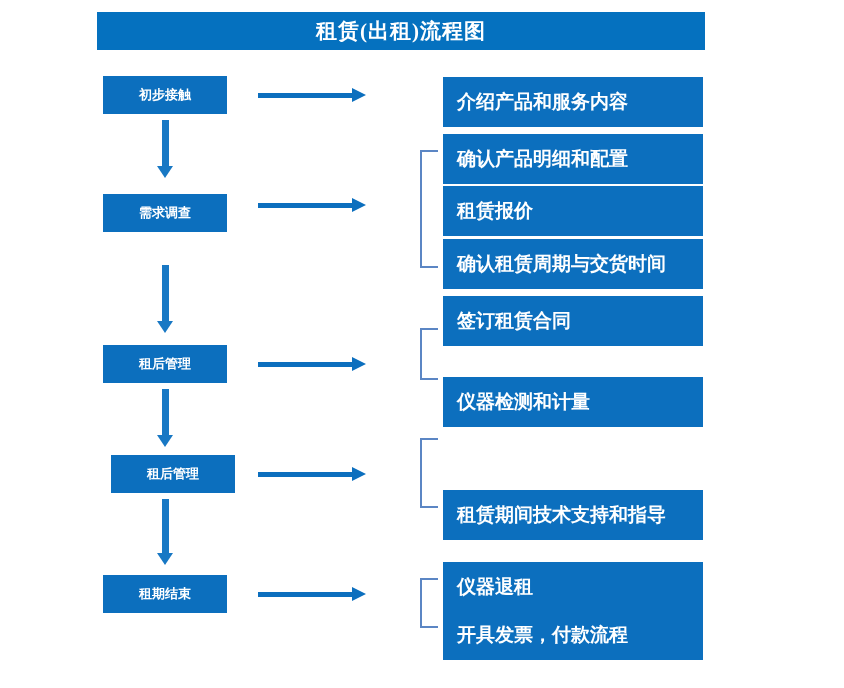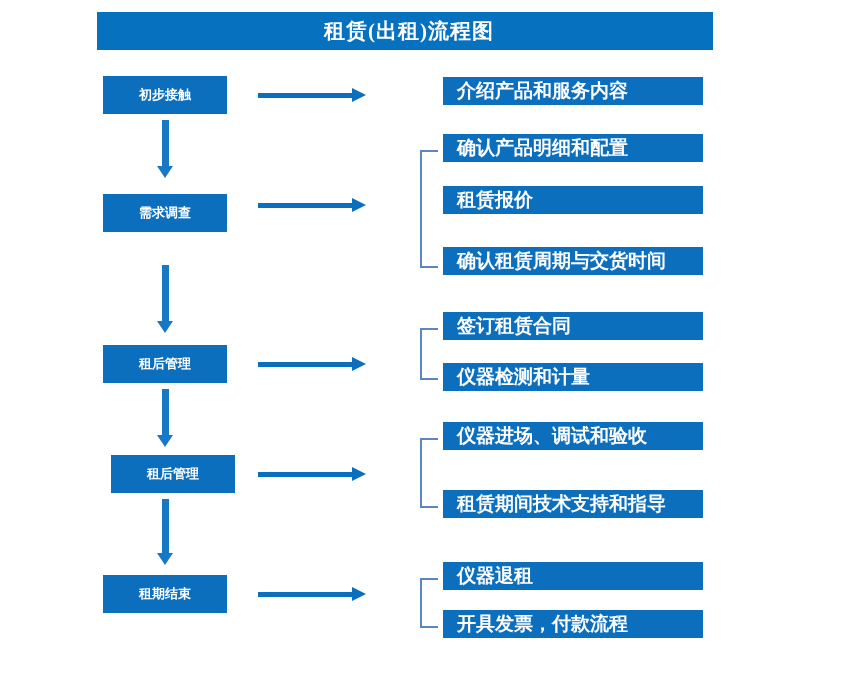--- a/index.html
+++ b/index.html
@@ -22,42 +22,41 @@
     width: 608px;
     height: 38px;
     background: #0571BF;
     color: #ffffff;
     font-size: 21px;
     font-weight: bold;
     display: flex;
     align-items: center;
     justify-content: center;
     letter-spacing: 1px;
-    padding-left: 8px;
   }
   .node {
     position: absolute;
     background: #0C6FBE;
     color: #ffffff;
     font-weight: bold;
     display: flex;
     align-items: center;
     box-sizing: border-box;
   }
   .node.left {
     left: 103px;
     width: 124px;
     height: 38px;
     font-size: 13px;
     justify-content: center;
   }
   .node.right {
     left: 443px;
     width: 260px;
-    height: 28px;
+    height: 50px;
     font-size: 19px;
     justify-content: flex-start;
     padding-left: 14px;
   }
   
   .h-arrow {
     position: absolute;
     left: 258px;
     width: 108px;
     height: 14px;
@@ -166,24 +165,23 @@
 
   <div class="bracket" style="top:150px; height:118px;"></div>
   <div class="bracket" style="top:328px; height:52px;"></div>
   <div class="bracket" style="top:438px; height:70px;"></div>
   <div class="bracket" style="top:578px; height:50px;"></div>
 
   <div class="node right" style="top:77px;">介绍产品和服务内容</div>
 
   <div class="node right" style="top:134px;text-align:center;">确认产品明细和配置</div>
   <div class="node right" style="top:186px;">租赁报价</div>
-  <div class="node right" style="top:247px;text-align:right;">确认租赁周期与交货时间</div>
+  <div class="node right" style="top:239px;text-align:right;">确认租赁周期与交货时间</div>
 
-  <div class="node right" style="top:312px;">签订租赁合同</div>
-  <div class="node right" style="top:363px;">仪器检测和计量</div>
+  <div class="node right" style="top:296px;">签订租赁合同</div>
+  <div class="node right" style="top:377px;">仪器检测和计量</div>
 
-  <div class="node right" style="top:422px;">仪器进场、调试和验收</div>
   <div class="node right" style="top:490px;">租赁期间技术支持和指导</div>
 
   <div class="node right" style="top:562px;">仪器退租</div>
   <div class="node right" style="top:610px;">开具发票，付款流程</div>
 
 </div>
 
 </body></html>

